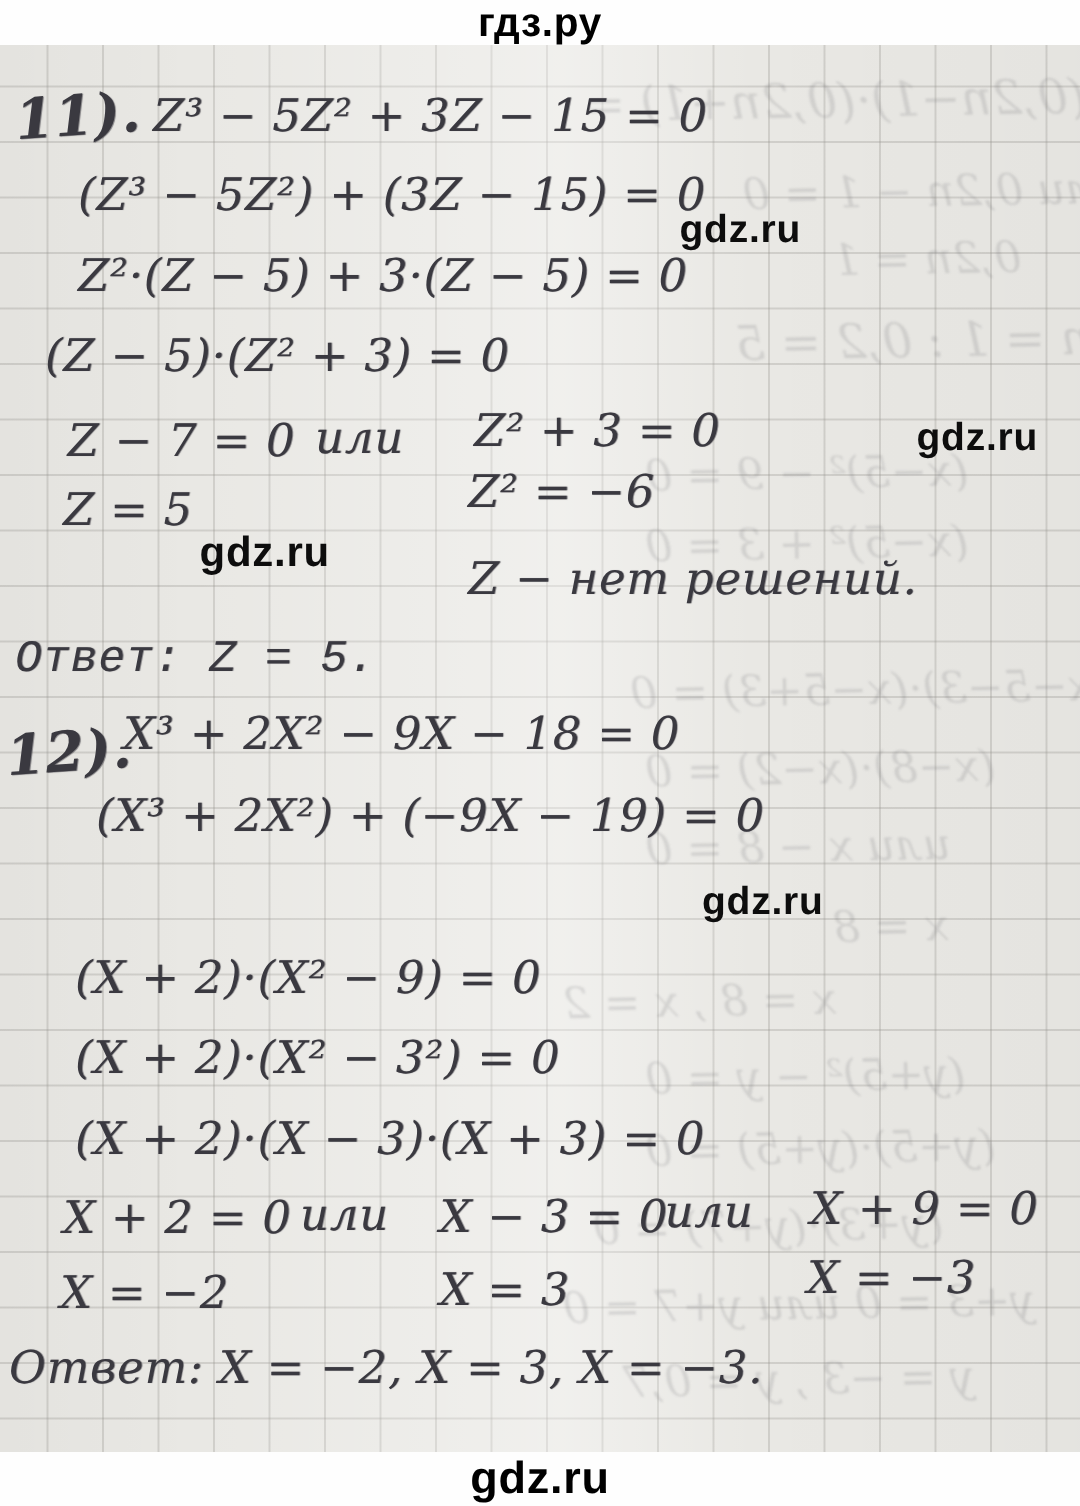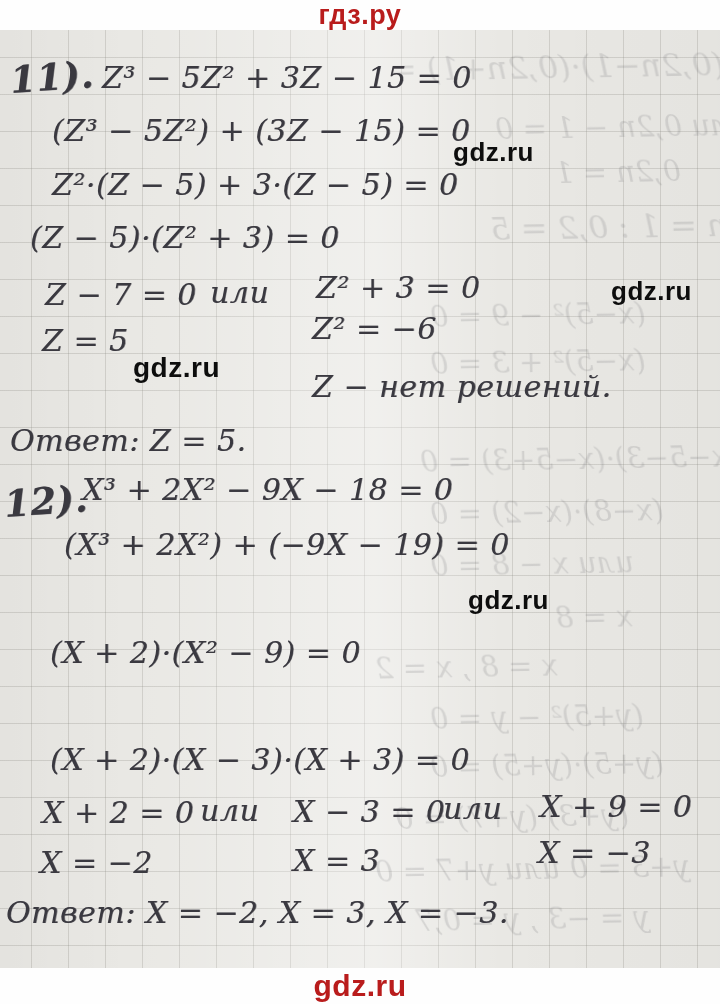--- a/index.html
+++ b/index.html
@@ -7,21 +7,21 @@
     position:relative;width:720px;height:1004px;overflow:hidden;
     background:#ffffff;font-family:"DejaVu Serif",serif;
   }
   .band{
     position:absolute;left:0;right:0;background:#fefefe;z-index:5;
     display:flex;align-items:center;justify-content:center;
   }
   .band-top{top:0;height:30px;}
   .band-bottom{bottom:0;height:36px;}
   .wm{
-    font-family:"Liberation Sans",sans-serif;font-weight:700;color:#b91c1c;
+    font-family:"Liberation Sans",sans-serif;font-weight:700;color:#000000;
     letter-spacing:0.5px;line-height:1;
   }
   .wm-top{font-size:27px;}
   .wm-bottom{font-size:30px;}
   .paper{
     position:absolute;top:30px;left:0;width:720px;height:938px;
     background-color:#e9e8e4;
     background-image:
       linear-gradient(90deg, rgba(0,0,0,0.025), transparent 18%, rgba(255,255,255,0.35) 52%, transparent 70%, rgba(0,0,0,0.02)),
       linear-gradient(rgba(148,146,140,0.30) 1px, transparent 1px),
@@ -84,26 +84,27 @@
     <span class="hand" style="left:102px;top:29px;">Z³ − 5Z² + 3Z − 15 = 0</span>
     <span class="hand" style="left:52px;top:82px;">(Z³ − 5Z²) + (3Z − 15) = 0</span>
     <span class="hand" style="left:52px;top:136px;">Z²·(Z − 5) + 3·(Z − 5) = 0</span>
     <span class="hand" style="left:30px;top:189px;">(Z − 5)·(Z² + 3) = 0</span>
     <span class="hand" style="left:45px;top:246px;">Z − 7 = 0</span>
     <span class="hand" style="left:210px;top:244px;">или</span>
     <span class="hand" style="left:316px;top:239px;">Z² + 3 = 0</span>
     <span class="hand" style="left:42px;top:292px;">Z = 5</span>
     <span class="hand" style="left:312px;top:280px;">Z² = −6</span>
     <span class="hand" style="left:312px;top:338px;">Z − нет решений.</span>
-    <span class="hand" style="left:10px;top:392px;">Ответ:  Z = 5.</span>
+    <span class="hand" style="left:10px;top:392px;font-family:Liberation Mono, monospace;">Ответ:  Z = 5.</span>
 
     <span class="hand label" style="left:4px;top:448px;">12).</span>
     <span class="hand" style="left:82px;top:441px;">X³ + 2X² − 9X − 18 = 0</span>
     <span class="hand" style="left:64px;top:496px;">(X³ + 2X²) + (−9X − 19) = 0</span>
     <span class="hand" style="left:50px;top:604px;">(X + 2)·(X² − 9) = 0</span>
+    <span class="hand" style="left:50px;top:657px;">(X + 2)·(X² − 3²) = 0</span>
     <span class="hand" style="left:50px;top:711px;">(X + 2)·(X − 3)·(X + 3) = 0</span>
     <span class="hand" style="left:42px;top:764px;">X + 2 = 0</span>
     <span class="hand" style="left:200px;top:762px;">или</span>
     <span class="hand" style="left:293px;top:763px;text-align:right;">X − 3 = 0</span>
     <span class="hand" style="left:443px;top:760px;">или</span>
     <span class="hand" style="left:540px;top:758px;">X + 9 = 0</span>
     <span class="hand" style="left:40px;top:814px;">X = −2</span>
     <span class="hand" style="left:293px;top:812px;">X = 3</span>
     <span class="hand" style="left:538px;top:804px;">X = −3</span>
     <span class="hand" style="left:6px;top:864px;">Ответ:  X = −2,   X = 3,  X = −3.</span>

